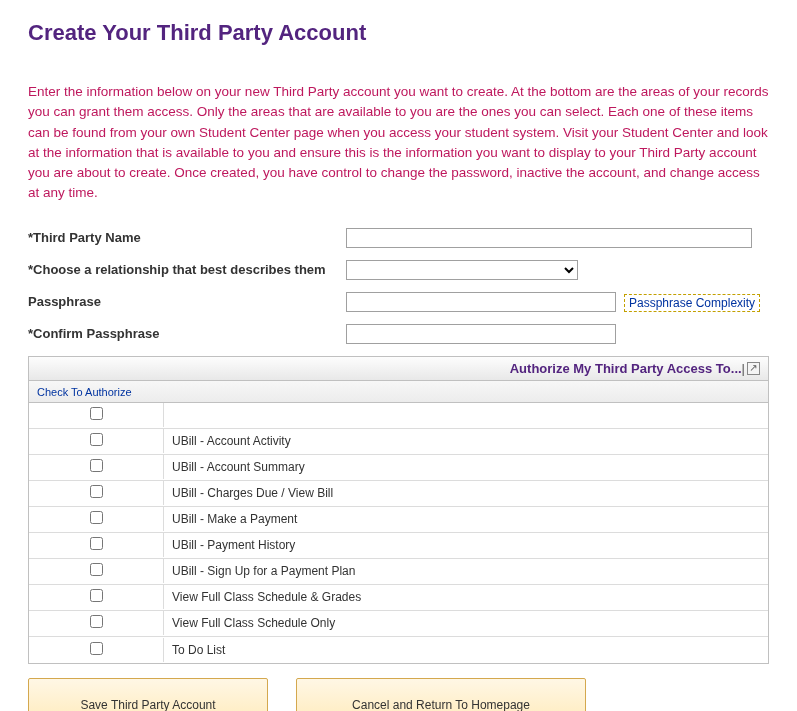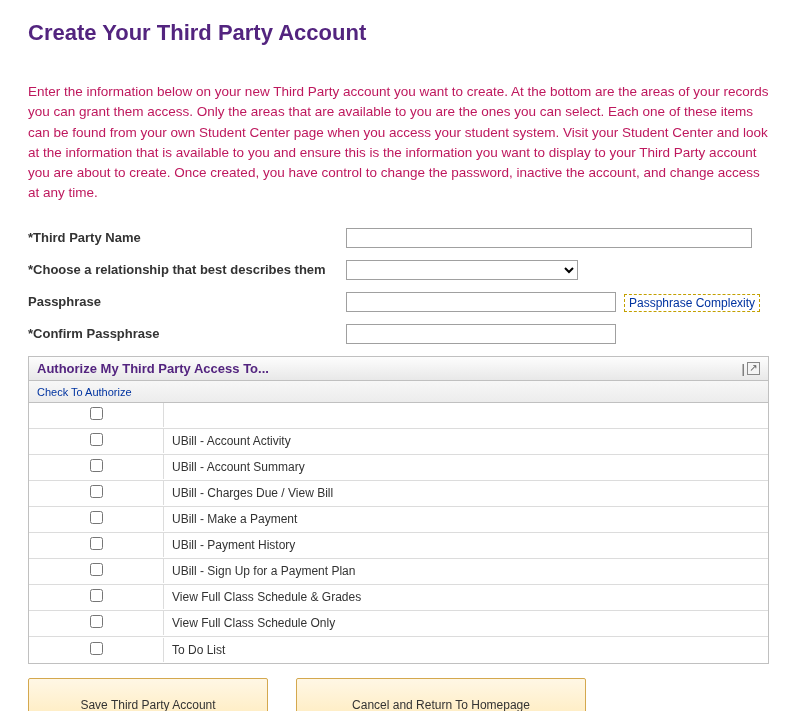--- a/index.html
+++ b/index.html
@@ -57,21 +57,21 @@
     }
     .grid-container {
       border: 1px solid #c0c0c0;
       margin-top: 8px;
     }
     .grid-header {
       background: linear-gradient(to bottom, #fdfdfd, #e8e8e8);
       border-bottom: 1px solid #c0c0c0;
       padding: 4px 8px;
       display: flex;
-      justify-content: space-between;
+      justify-content: flex-end;
       align-items: center;
     }
     .grid-title {
       color: #53247f;
       font-weight: bold;
       font-size: 13px;
     }
     .grid-icons {
       color: #555;
       font-size: 13px;

